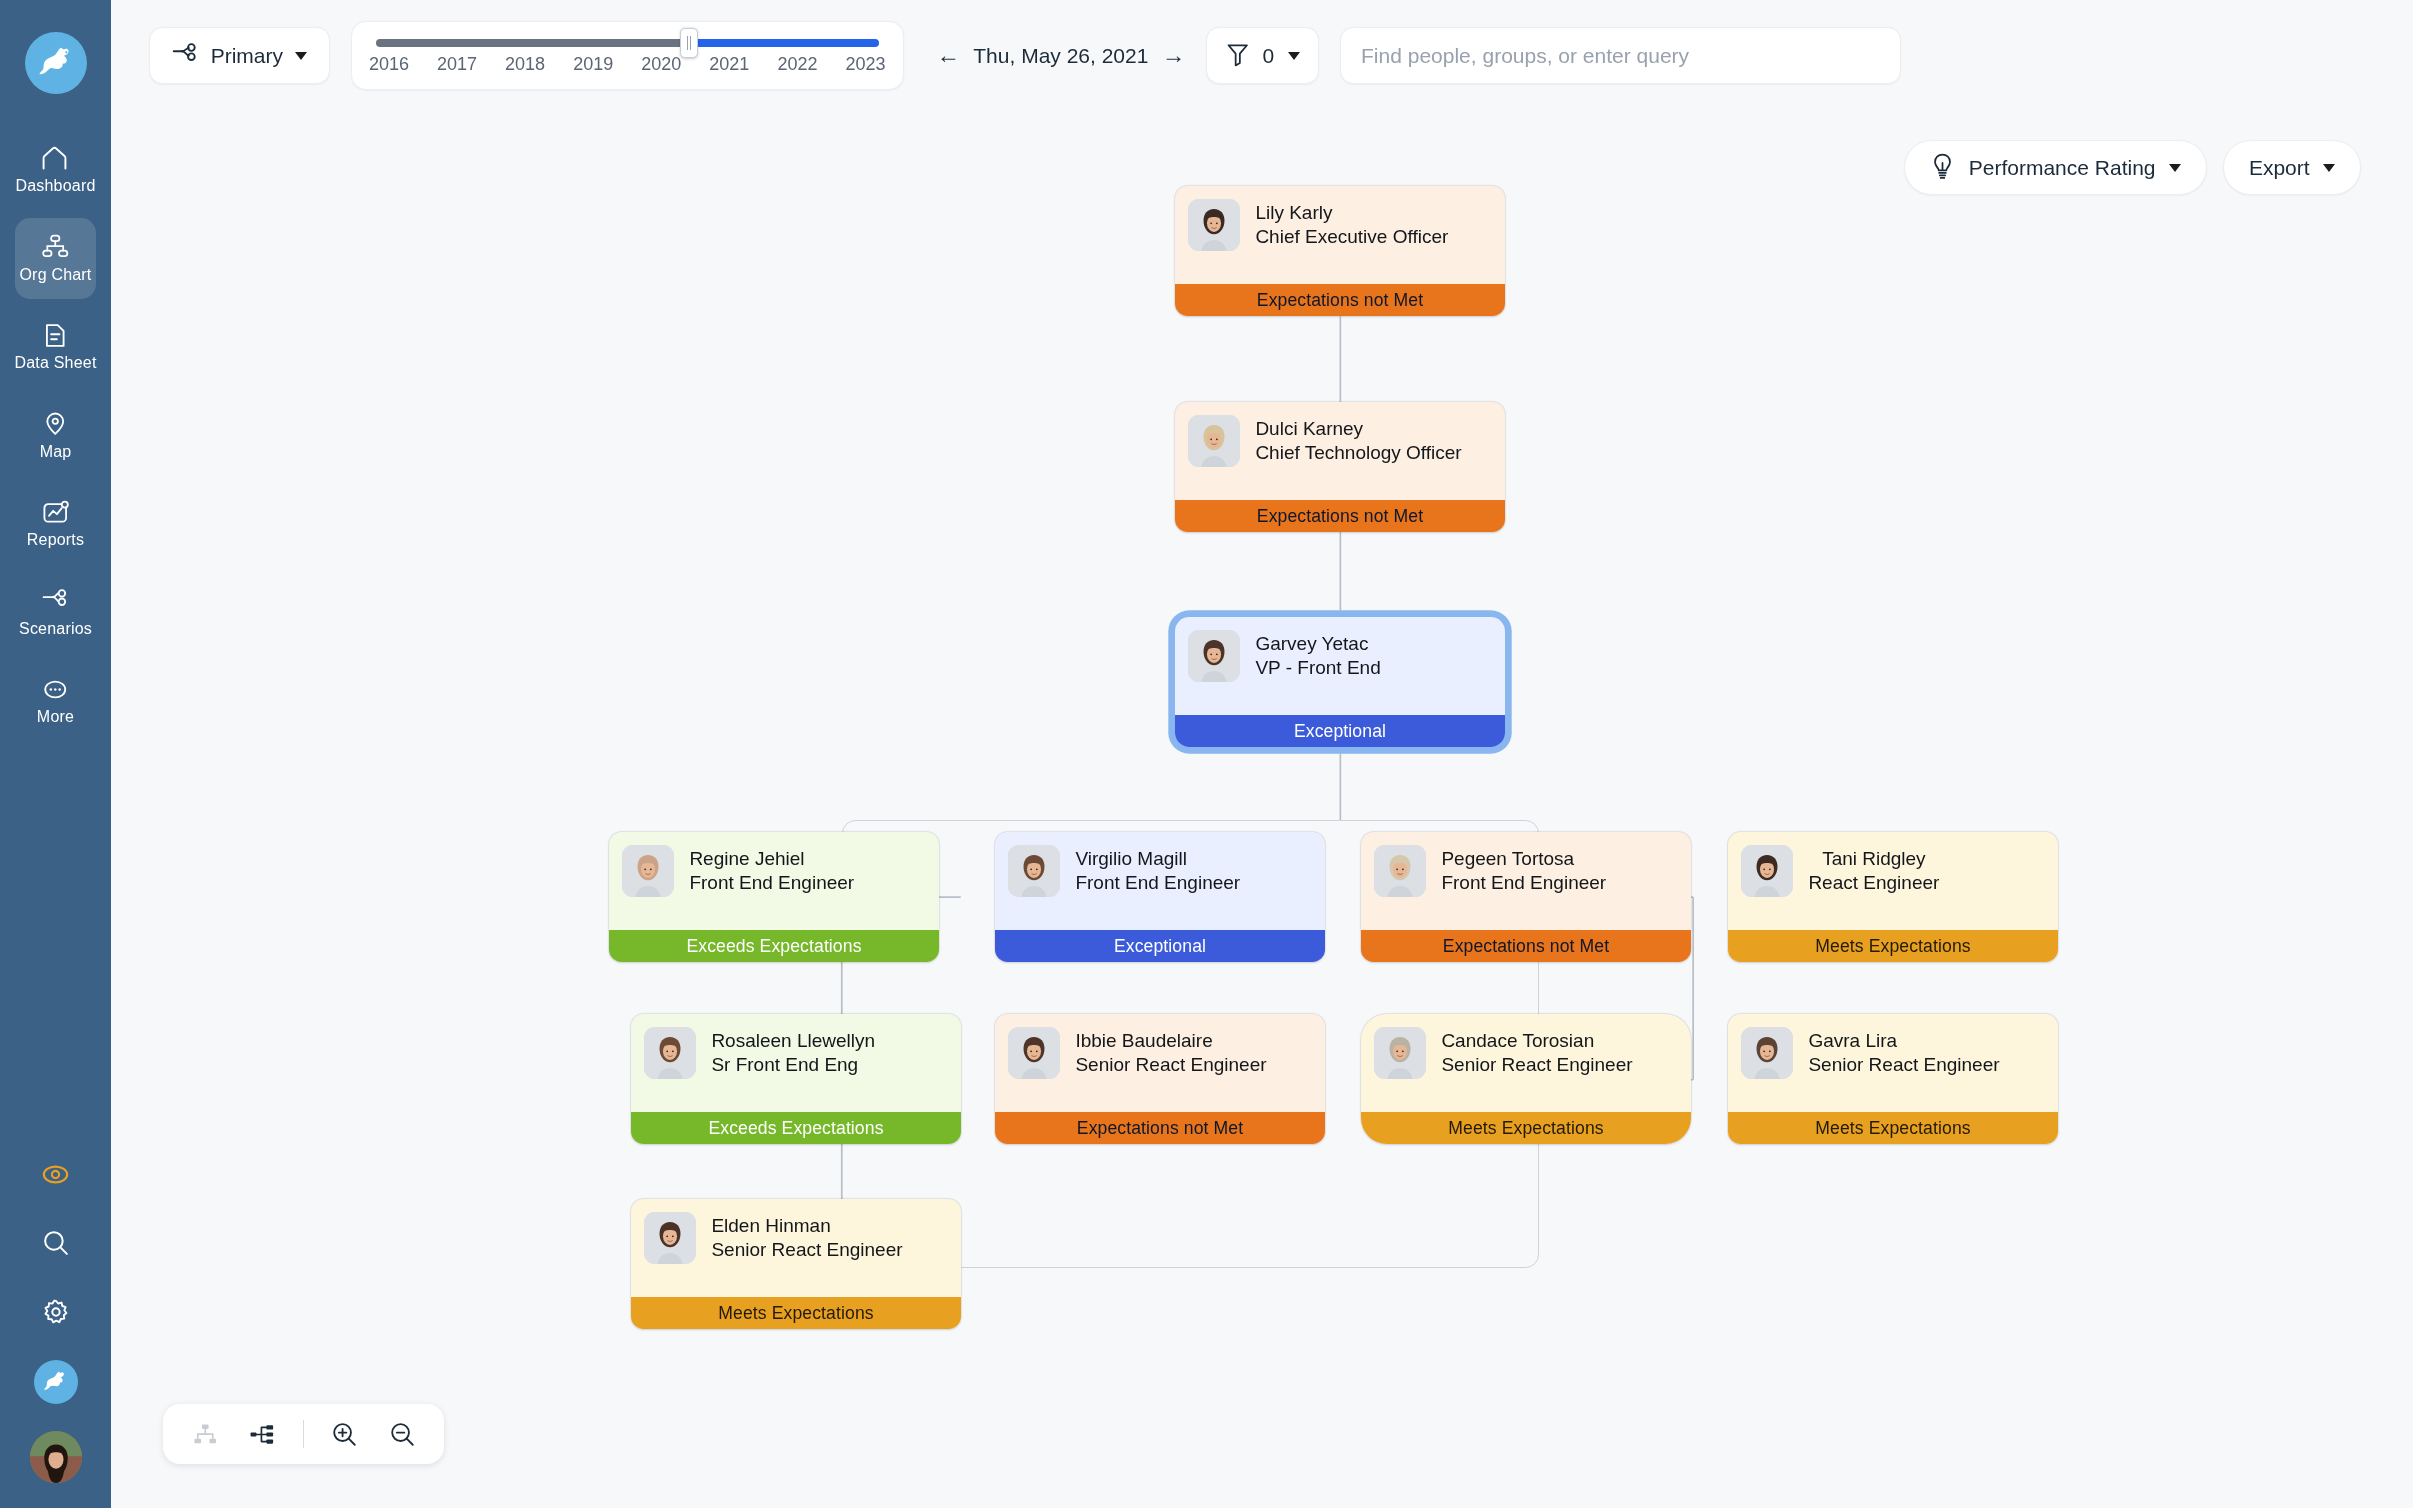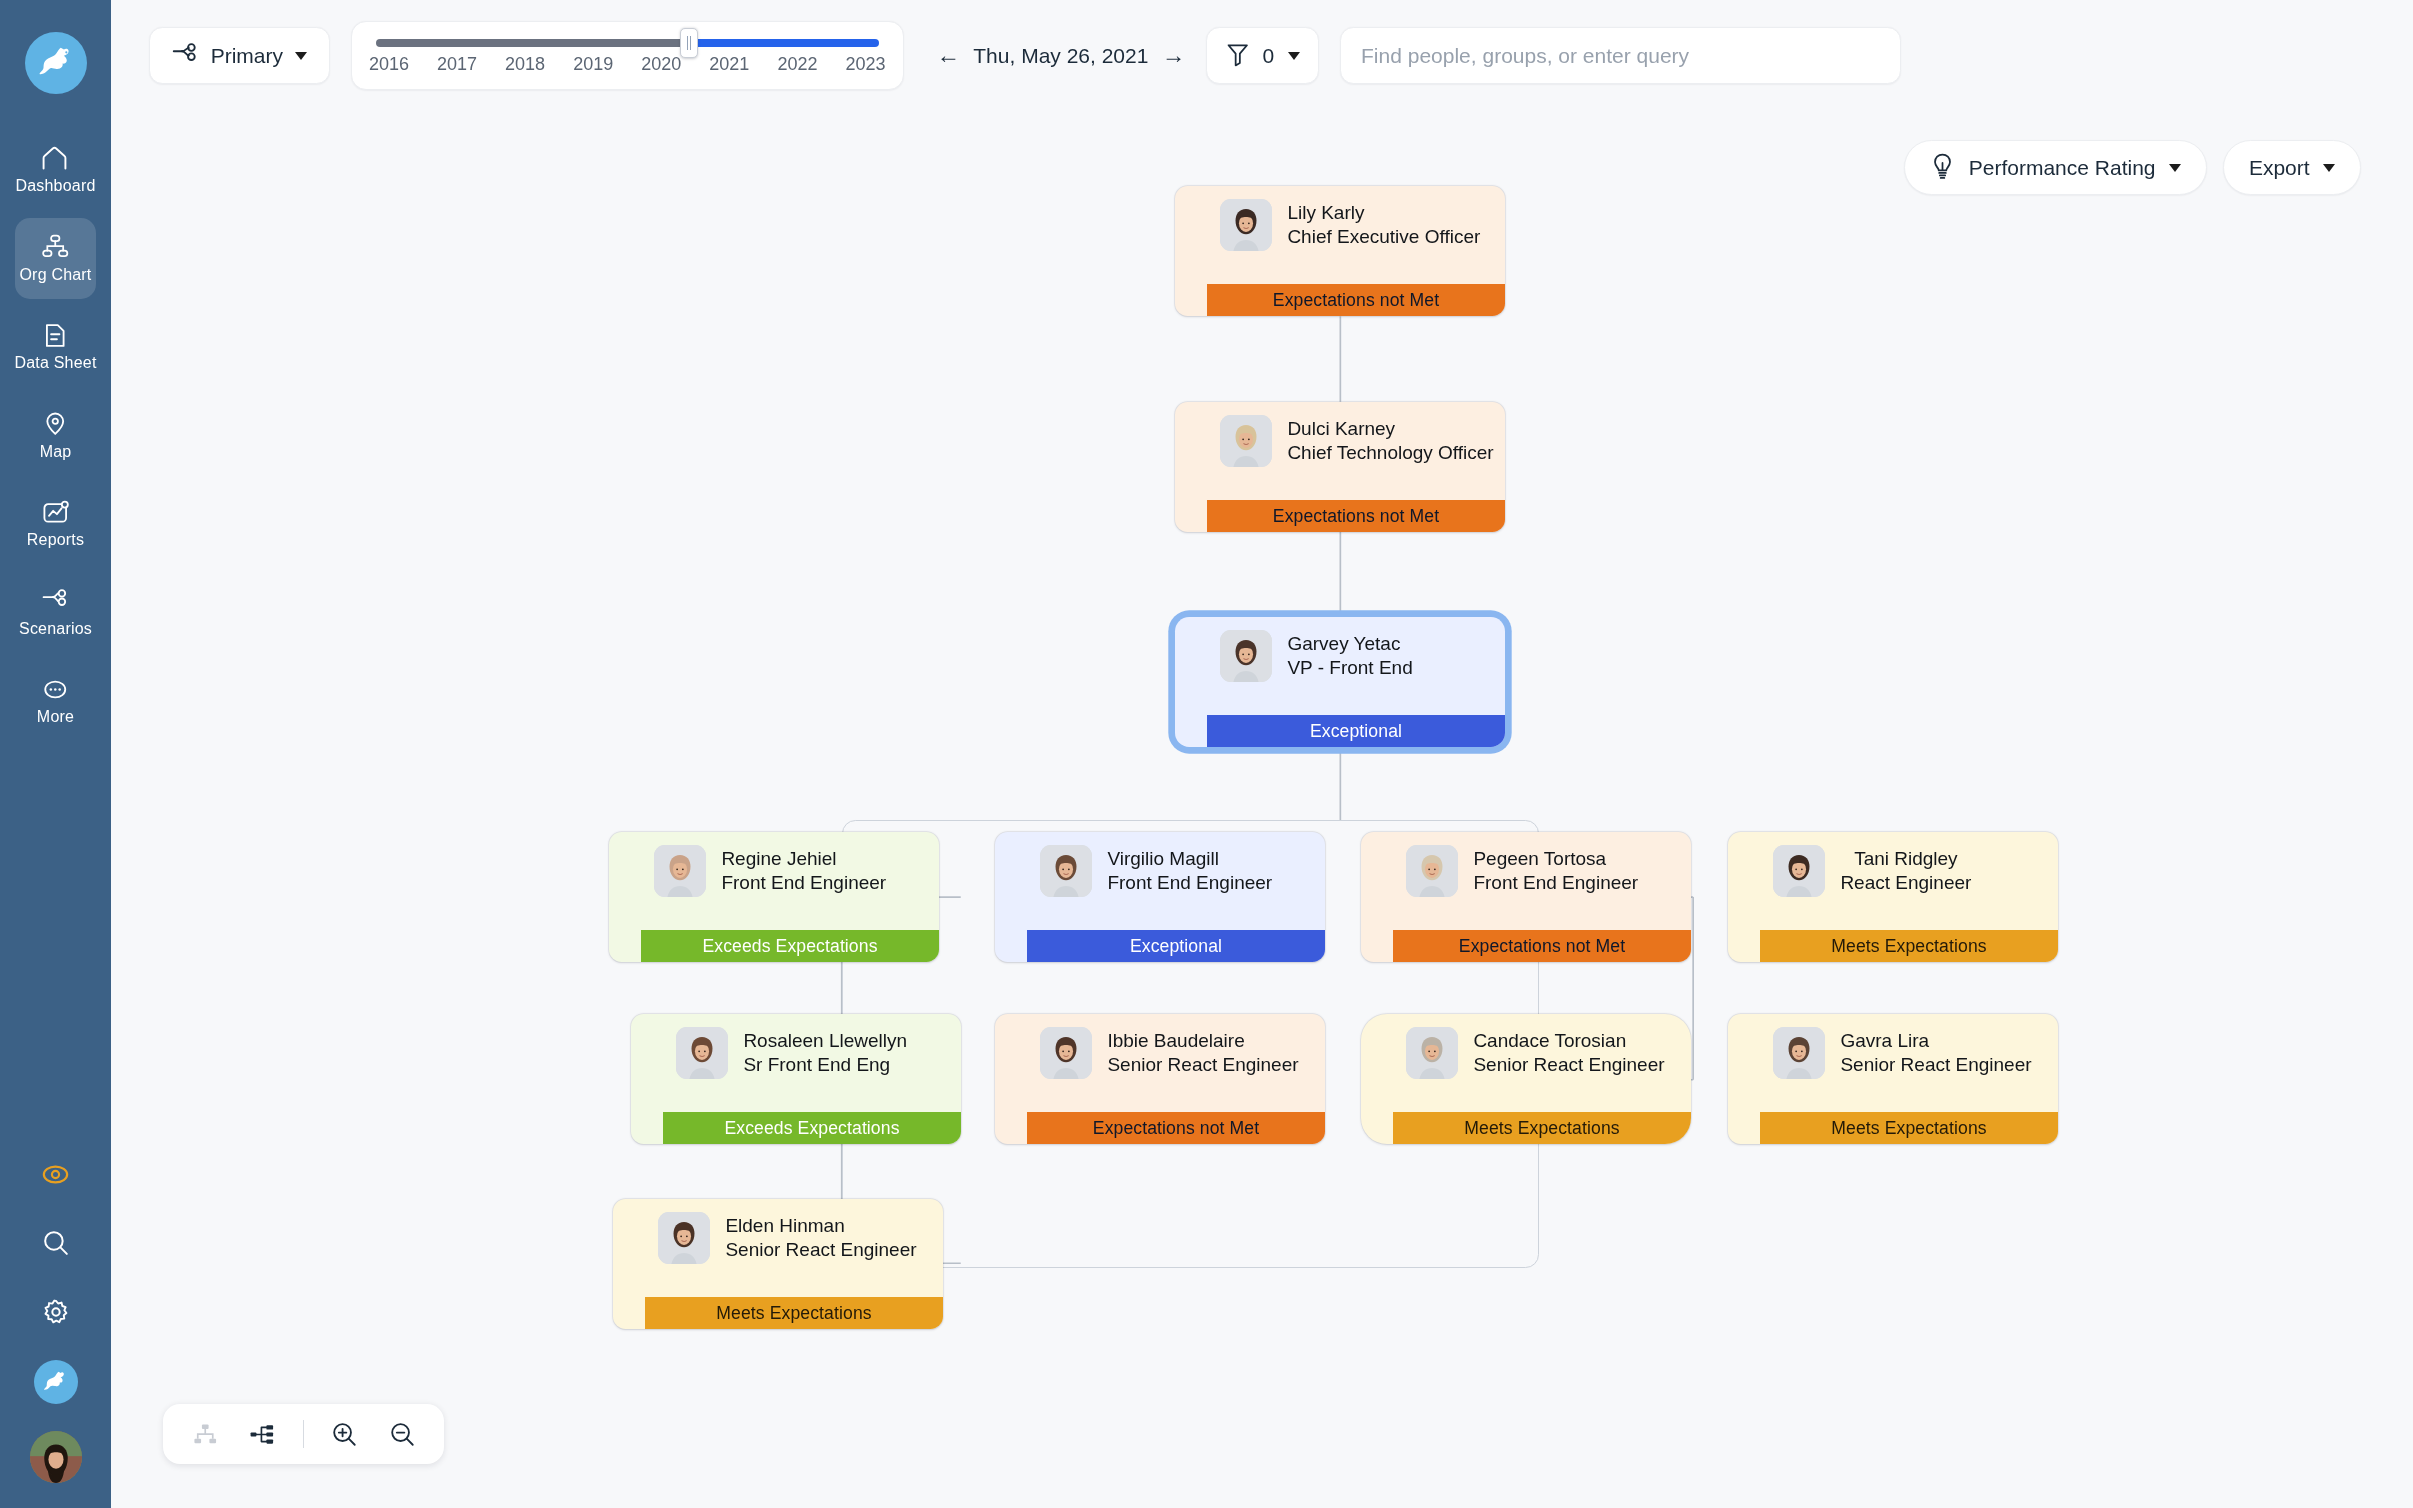--- a/index.html
+++ b/index.html
@@ -142,21 +142,20 @@
 
   
   .card {
     position:absolute;
     width: 330px; height: 130px;
     border-radius: 12.6px;
     overflow: hidden;
     box-shadow: 0 0.8px 2.5px rgba(16,24,40,0.14), 0 0 0 0.8px rgba(16,24,40,0.06);
     cursor: pointer;
     background:#ffffff;
-    padding-left:32px;
   }
   .card .card-body {
     height: 98px; display:flex; align-items:flex-start; gap: 15px;
     padding: 13.4px 13.4px 0 13.4px;
   }
   .card .avatar {
     width: 52px; height: 52px; border-radius: 11px; flex: none;
     overflow:hidden; background:#d9dde2;
   }
   .card .avatar svg { display:block; }
@@ -532,21 +531,21 @@
               <path d="M16 62c1.8-8.4 7.6-13 15-13s13.2 4.6 15 13z" fill="#cfd4da"></path>
             </svg>
           </div>
           <div class="ctext">
             <div class="cname">Rosaleen Llewellyn</div>
             <div class="crole">Sr Front End Eng</div>
           </div>
         </div>
         <div class="rating r-exceeds">Exceeds Expectations</div>
       </div>
-      <div class="card b-meets" style="left: 502px; top: 1088px;">
+      <div class="card b-meets" style="left: 520px; top: 1088px;">
         <div class="card-body">
           <div class="avatar">
             <svg width="52" height="52" viewBox="0 0 62 62">
               <rect width="62" height="62" fill="#dcdfe4"></rect>
               <path d="M31 12c8 0 12.5 6 12.5 14 0 9-5.5 16-12.5 16s-12.5-7-12.5-16c0-8 4.5-14 12.5-14z" fill="#4a3226"></path>
               <ellipse cx="31" cy="29" rx="8.4" ry="10.2" fill="#e6b795"></ellipse>
               <path d="M22.6 25c0-6.4 3.8-10 8.4-10s8.4 3.6 8.4 10c0-4.6-16.8-4.6-16.8 0z" fill="#4a3226"></path>
               <circle cx="27.6" cy="29" r="1.1" fill="#3a2a20"></circle>
               <circle cx="34.4" cy="29" r="1.1" fill="#3a2a20"></circle>
               <path d="M28.3 34.2c1.6 1.2 4 1.2 5.6 0" stroke="#b0705a" stroke-width="1.2" fill="none" stroke-linecap="round"></path>

